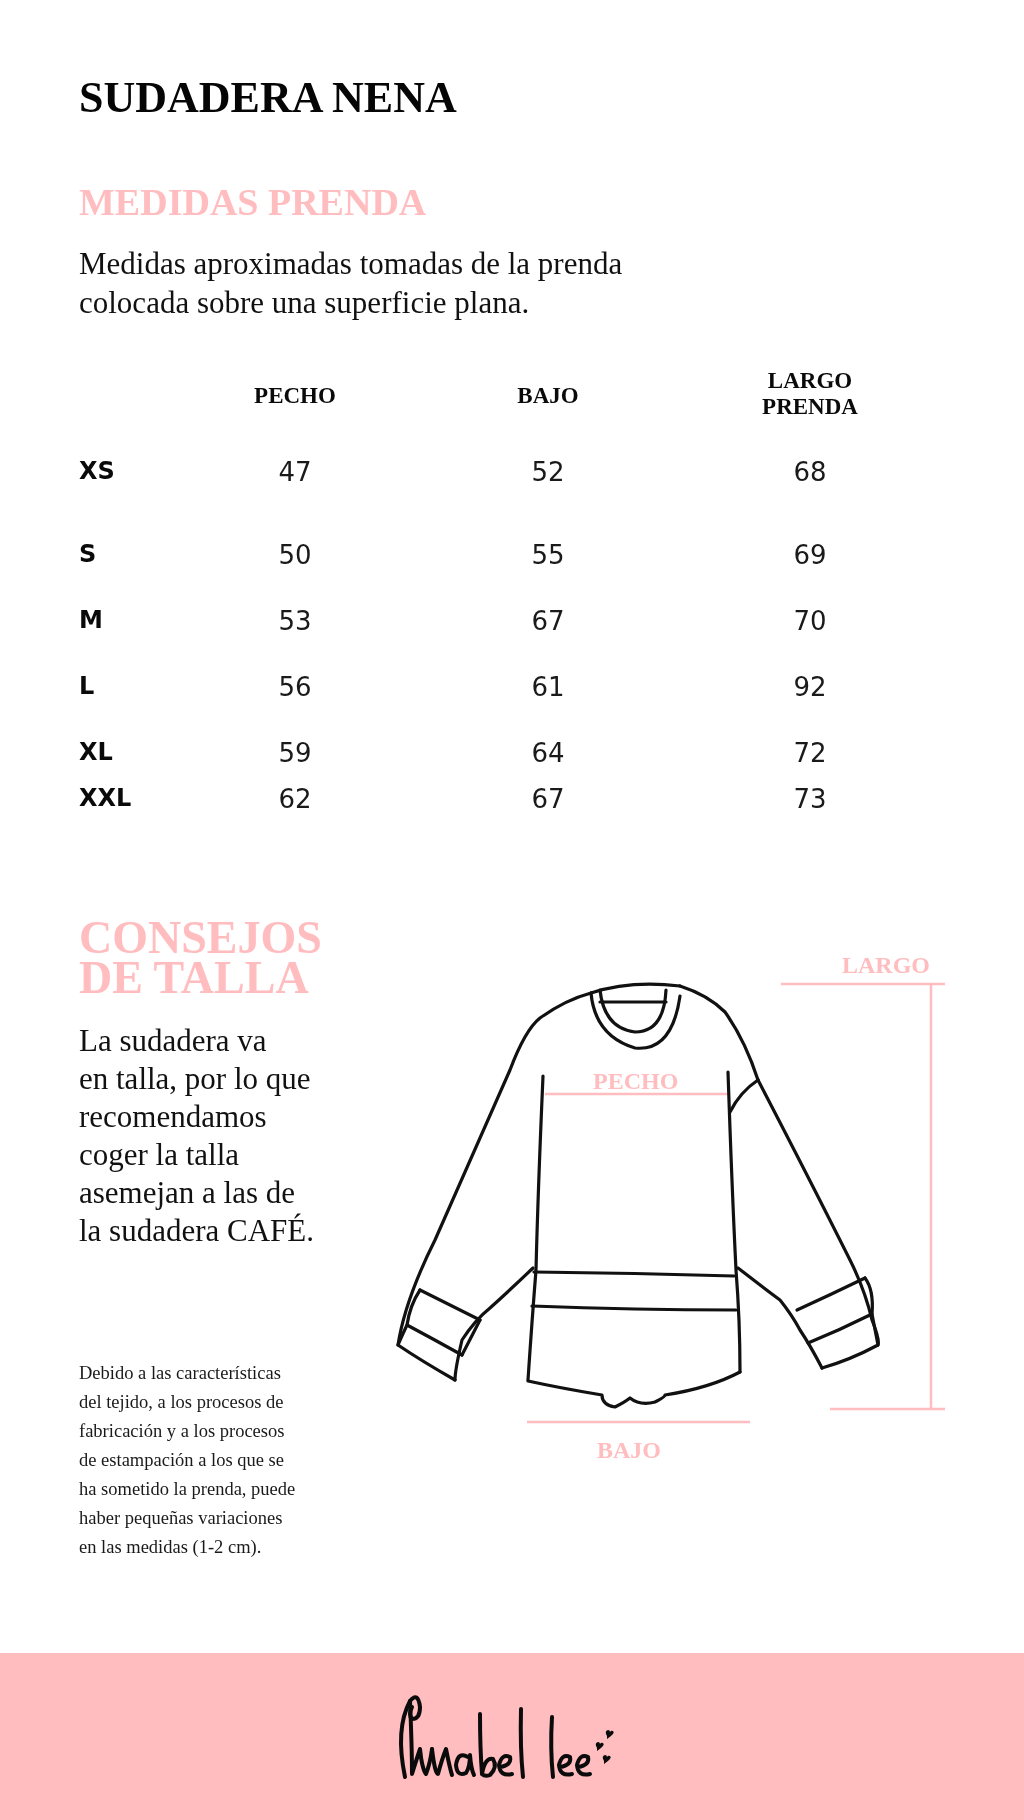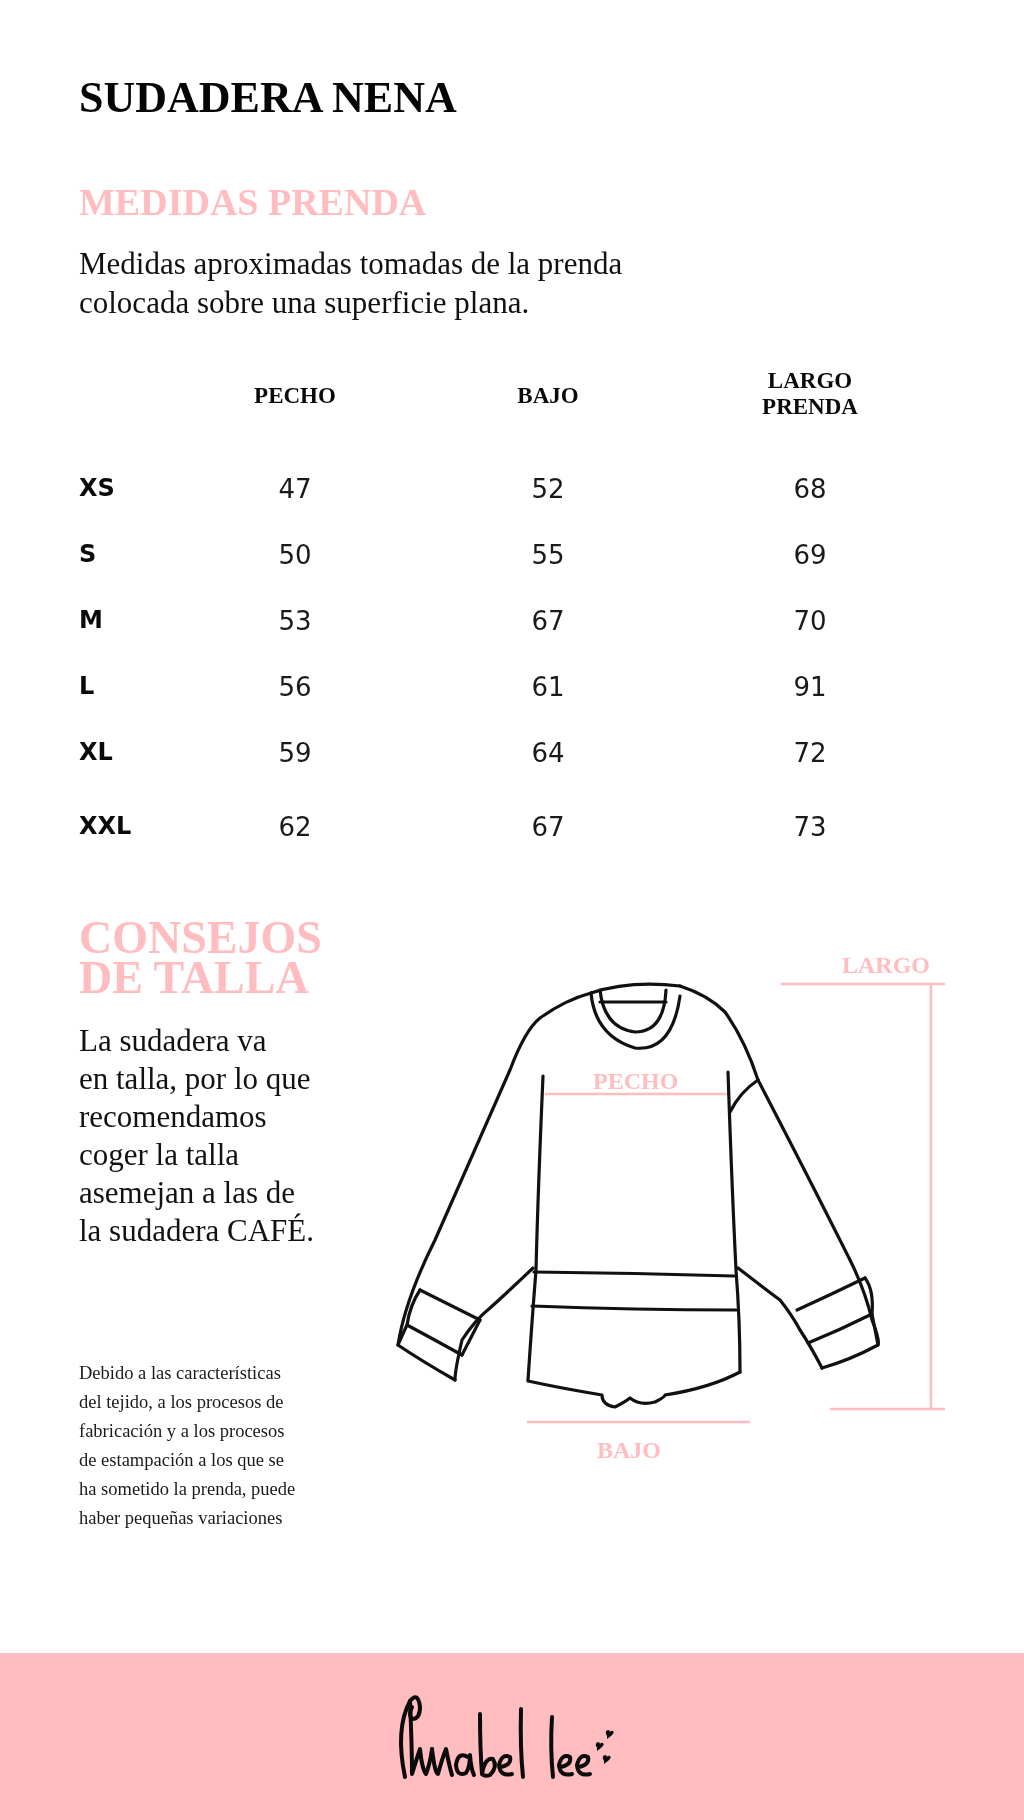--- a/index.html
+++ b/index.html
@@ -39,21 +39,21 @@
   <div>colocada sobre una superficie plana.</div>
 </div>
 
 <div class="abs th th-pecho">PECHO</div>
 <div class="abs th th-bajo">BAJO</div>
 <div class="abs th th-largo">
   <div>LARGO</div>
   <div>PRENDA</div>
 </div>
 
-<div class="row" style="top:474px;padding-left:16px;">
+<div class="row" style="top:457px;padding-left:16px;">
   <span class="size">XS</span>
   <span class="val v0">47</span>
   <span class="val v1">52</span>
   <span class="val v2">68</span>
 </div>
 <div class="row" style="top:540px;">
   <span class="size">S</span>
   <span class="val v0">50</span>
   <span class="val v1">55</span>
   <span class="val v2">69</span>
@@ -61,29 +61,29 @@
 <div class="row" style="top:606px;">
   <span class="size">M</span>
   <span class="val v0">53</span>
   <span class="val v1">67</span>
   <span class="val v2">70</span>
 </div>
 <div class="row" style="top:672px;">
   <span class="size">L</span>
   <span class="val v0">56</span>
   <span class="val v1">61</span>
-  <span class="val v2">91</span>
+  <span class="val v2">92</span>
 </div>
 <div class="row" style="top:738px;">
   <span class="size">XL</span>
   <span class="val v0">59</span>
   <span class="val v1">64</span>
   <span class="val v2">72</span>
 </div>
-<div class="row" style="top:812px;text-decoration:underline;">
+<div class="row" style="top:784px;text-decoration:underline;">
   <span class="size">XXL</span>
   <span class="val v0">62</span>
   <span class="val v1">67</span>
   <span class="val v2">73</span>
 </div>
 
 <div class="abs pink-heading h-consejos">
   <div>CONSEJOS</div>
   <div>DE TALLA</div>
 </div>
@@ -95,20 +95,21 @@
   <div>asemejan a las de</div>
   <div>la sudadera CAFÉ.</div>
 </div>
 <div class="abs note">
   <div>Debido a las características</div>
   <div>del tejido, a los procesos de</div>
   <div>fabricación y a los procesos</div>
   <div>de estampación a los que se</div>
   <div>ha sometido la prenda, puede</div>
   <div>haber pequeñas variaciones</div>
+  <div>en las medidas (1-2 cm).</div>
 </div>
 
 <div class="abs diagram">
   <svg width="600" height="560" viewBox="0 0 600 560" xmlns="http://www.w3.org/2000/svg">
 
     <g stroke="#FFBDBF" stroke-width="2.5" fill="none">
 
       <line x1="391" y1="44" x2="555" y2="44"></line>
 
       <line x1="541" y1="44" x2="541" y2="469"></line>

